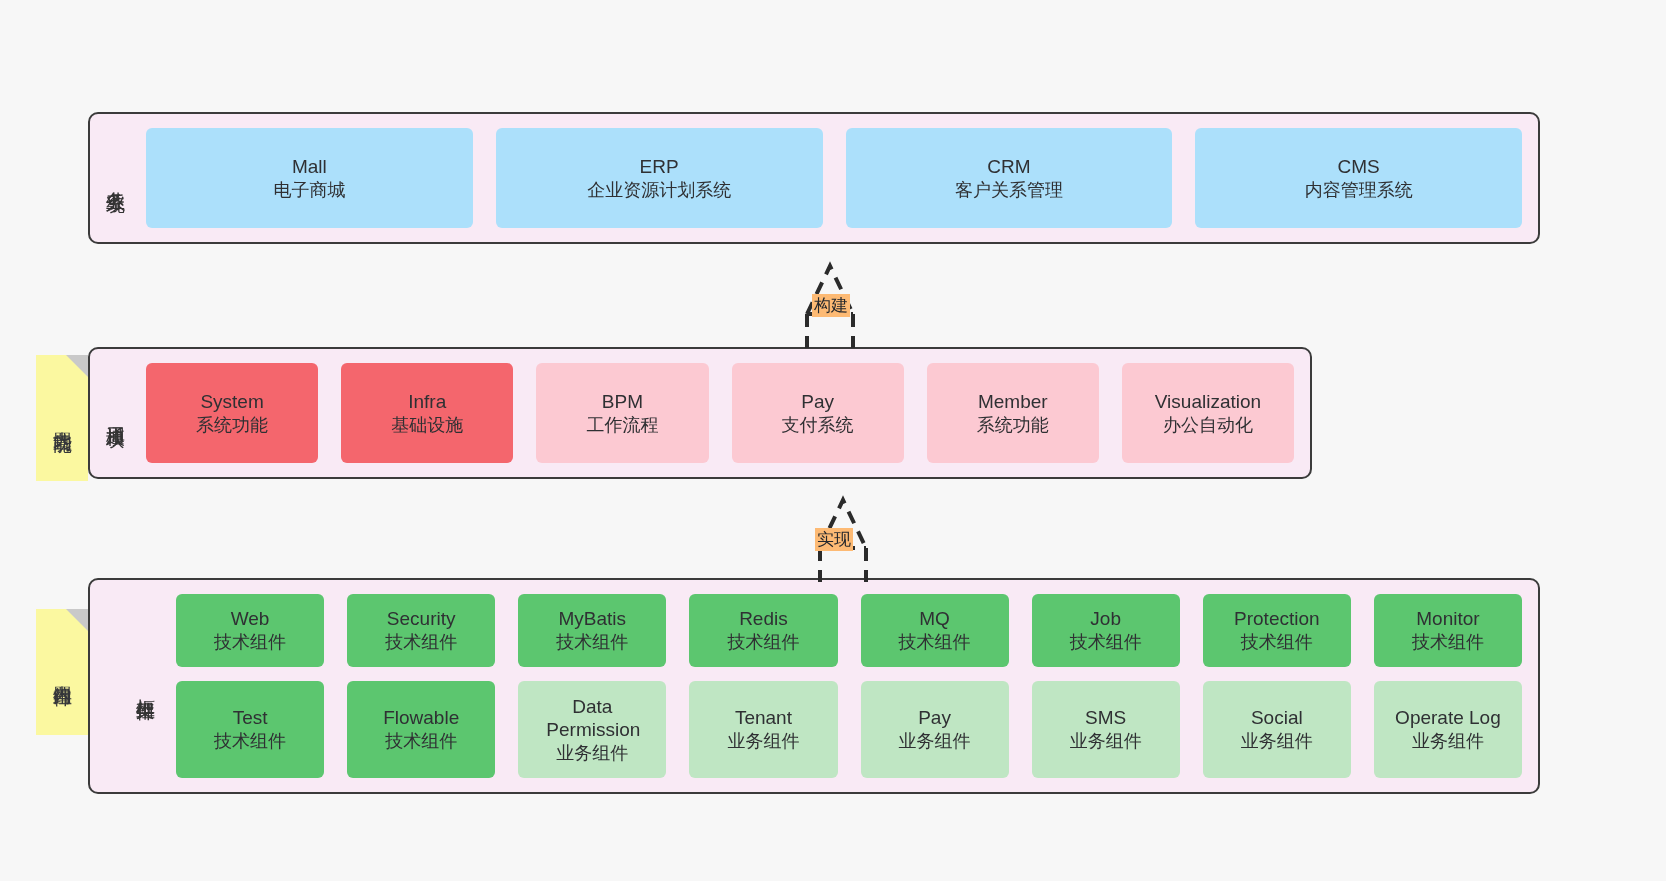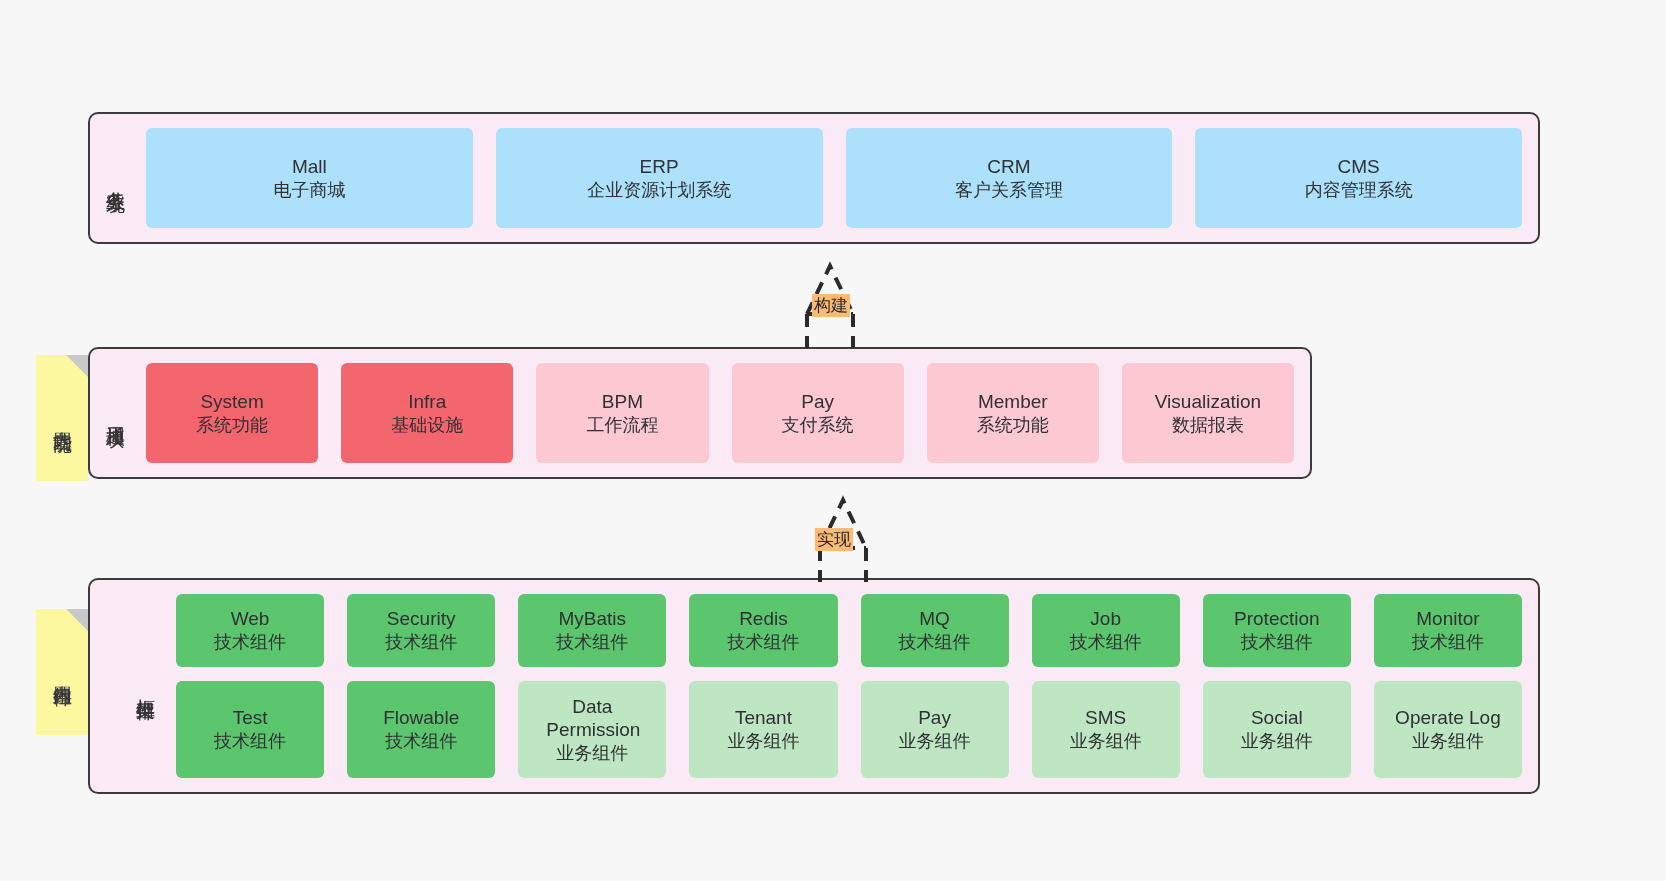--- a/index.html
+++ b/index.html
@@ -170,21 +170,21 @@
         <div class="card c-pink">
           <span class="t1">Pay</span>
           <span class="t2">支付系统</span>
         </div>
         <div class="card c-pink">
           <span class="t1">Member</span>
           <span class="t2">系统功能</span>
         </div>
         <div class="card c-pink">
           <span class="t1">Visualization</span>
-          <span class="t2">数据报表</span>
+          <span class="t2">办公自动化</span>
         </div>
       </div>
     </div>
   </div>
 
   <div class="arrow" id="arrow-implement" style="left:768px; top:492px; width:150px; height:90px;">
     <svg width="150" height="90" viewBox="0 0 150 90">
       <path d="M 52 56 L 75 8 L 98 56" fill="none" stroke="#2b2b2b" stroke-width="4" stroke-dasharray="13 9" stroke-linecap="butt"></path>
       <path d="M 52 56 L 98 56" fill="none" stroke="#2b2b2b" stroke-width="4" stroke-dasharray="13 9"></path>
       <path d="M 52 56 L 52 90" fill="none" stroke="#2b2b2b" stroke-width="4" stroke-dasharray="13 9"></path>

